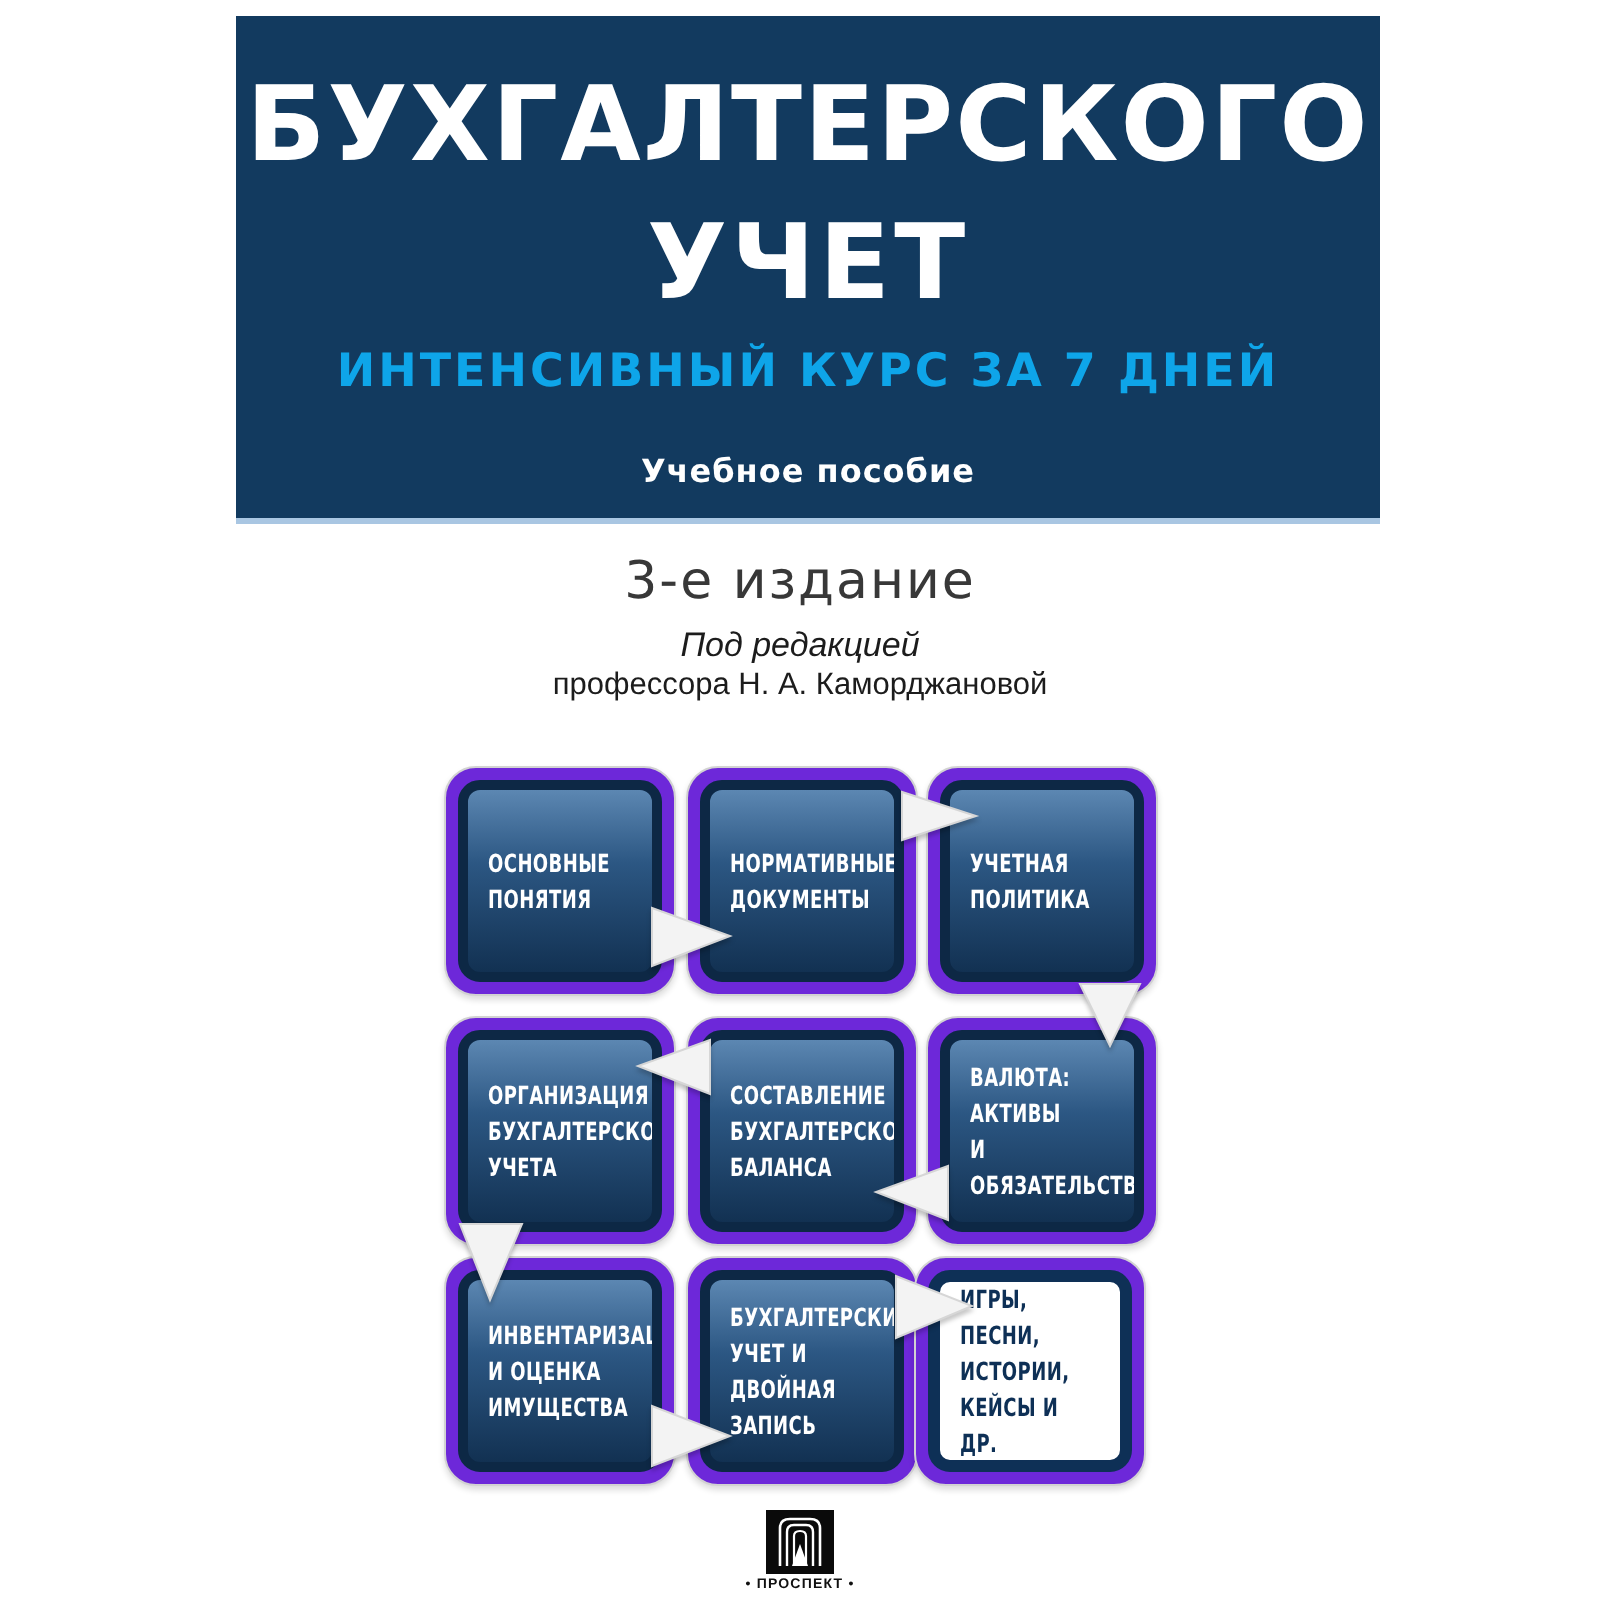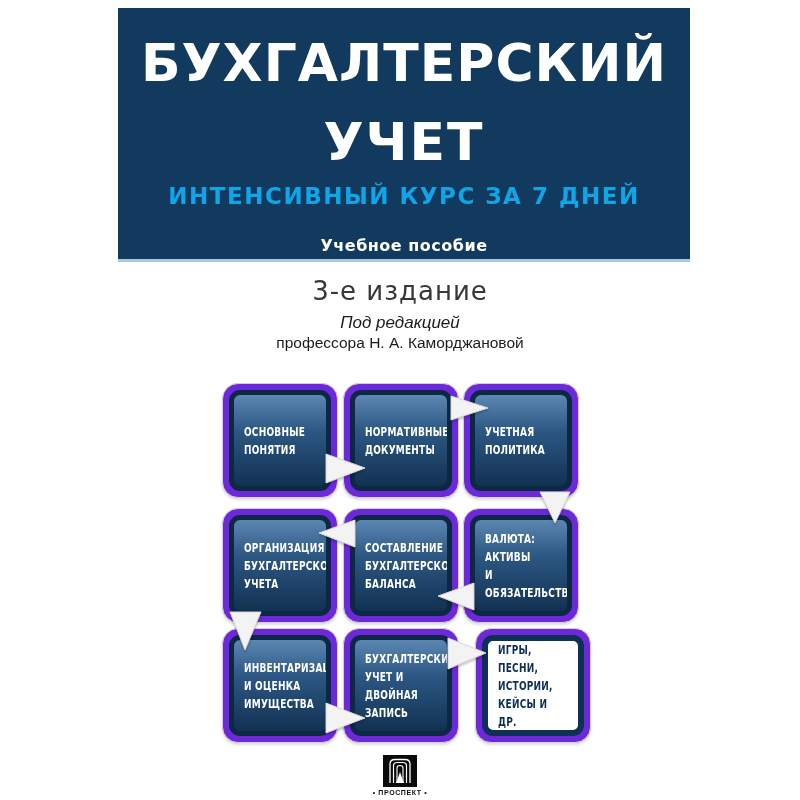--- a/index.html
+++ b/index.html
@@ -5,21 +5,21 @@
   html,body{margin:0;padding:0;background:#ffffff;}
   .canvas{position:relative;width:800px;height:800px;background:#ffffff;overflow:hidden;
           font-family:"DejaVu Sans",sans-serif;}
 
   
   .cover-header{position:absolute;left:118px;top:8px;width:572px;height:254px;
                 background:#123a5f;border-bottom:3px solid #a9c6e2;
                 display:flex;flex-direction:column;align-items:center;box-sizing:border-box;
                 padding-top:26px;}
   .title-line1{font-size:52px;line-height:58px;font-weight:bold;color:#ffffff;letter-spacing:1px;}
-  .title-line2{font-size:52px;line-height:52px;font-weight:bold;color:#ffffff;letter-spacing:2px;margin-top:24px;}
+  .title-line2{font-size:52px;line-height:52px;font-weight:bold;color:#ffffff;letter-spacing:2px;margin-top:14px;}
   .subtitle{font-size:23px;line-height:28px;font-weight:bold;color:#0ea5e9;letter-spacing:1.5px;margin-top:14px;}
   .tagline{font-size:16px;line-height:24px;font-weight:bold;color:#ffffff;letter-spacing:.5px;margin-top:24px;}
 
   
   .edition{position:absolute;left:0;top:276px;width:800px;text-align:center;color:#2e2e2e;}
   .edition-label{font-size:26px;line-height:30px;font-weight:normal;letter-spacing:1px;color:#383838;}
   .edited-by{font-family:"Liberation Sans",sans-serif;font-size:17px;line-height:21px;
              font-weight:normal;font-style:italic;color:#1c1c1c;margin-top:6px;}
   .editor-degree{font-family:"Liberation Sans",sans-serif;font-size:15.5px;line-height:19px;color:#1c1c1c;}
   .editor-name{font-family:"Liberation Sans",sans-serif;font-size:15.5px;line-height:19px;
@@ -34,39 +34,39 @@
               border:5px solid #0d2845;
               background:linear-gradient(180deg,#5c87b2 0%,#2c5783 40%,#123152 100%);
               display:flex;align-items:center;padding-left:10px;overflow:hidden;}
   .tile-inner.light{border:6px solid #0e3056;background:#ffffff;}
   .tile-label{font-weight:bold;font-size:12.5px;line-height:18px;letter-spacing:.3px;
               color:#ffffff;white-space:pre-line;width:140%;
               transform:scaleX(.72);transform-origin:left center;}
   .tile-inner.light .tile-label{color:#0e3056;}
   .pos-0{left:0;top:0}   .pos-1{left:121px;top:0}   .pos-2{left:241px;top:0}
   .pos-3{left:0;top:125px}.pos-4{left:121px;top:125px}.pos-5{left:241px;top:125px}
-  .pos-6{left:0;top:245px}.pos-7{left:121px;top:245px}.pos-8{left:253px;top:245px}
+  .pos-6{left:0;top:245px}.pos-7{left:121px;top:245px}.pos-8{left:235px;top:245px}
   .arrows{position:absolute;left:0;top:0;width:357px;height:360px;pointer-events:none;}
   .arrows polygon{fill:#f3f3f3;stroke:#d6d6d6;stroke-width:1;
                   filter:drop-shadow(0 2px 1px rgba(0,0,0,.22));}
 
   
   .publisher{position:absolute;left:0;top:755px;width:800px;display:flex;
              flex-direction:column;align-items:center;}
   .logo-box{width:34px;height:32px;display:block;}
   .logo-caption{font-family:"Liberation Sans",sans-serif;font-size:7px;line-height:9px;
                 font-weight:bold;letter-spacing:.6px;color:#111111;margin-top:1px;}
 </style>
 </head>
 <body>
 
 <div class="canvas">
 
   <header class="cover-header">
-    <div class="title-line1">БУХГАЛТЕРСКИЙ</div>
+    <div class="title-line1">БУХГАЛТЕРСКОГО</div>
     <div class="title-line2">УЧЕТ</div>
     <div class="subtitle">ИНТЕНСИВНЫЙ КУРС ЗА 7 ДНЕЙ</div>
     <div class="tagline">Учебное пособие</div>
   </header>
 
   <section class="edition">
     <div class="edition-label">3-е издание</div>
     <div class="edited-by">Под редакцией</div>
     <div class="editor-name">профессора Н. А. Каморджановой</div>
   </section>

